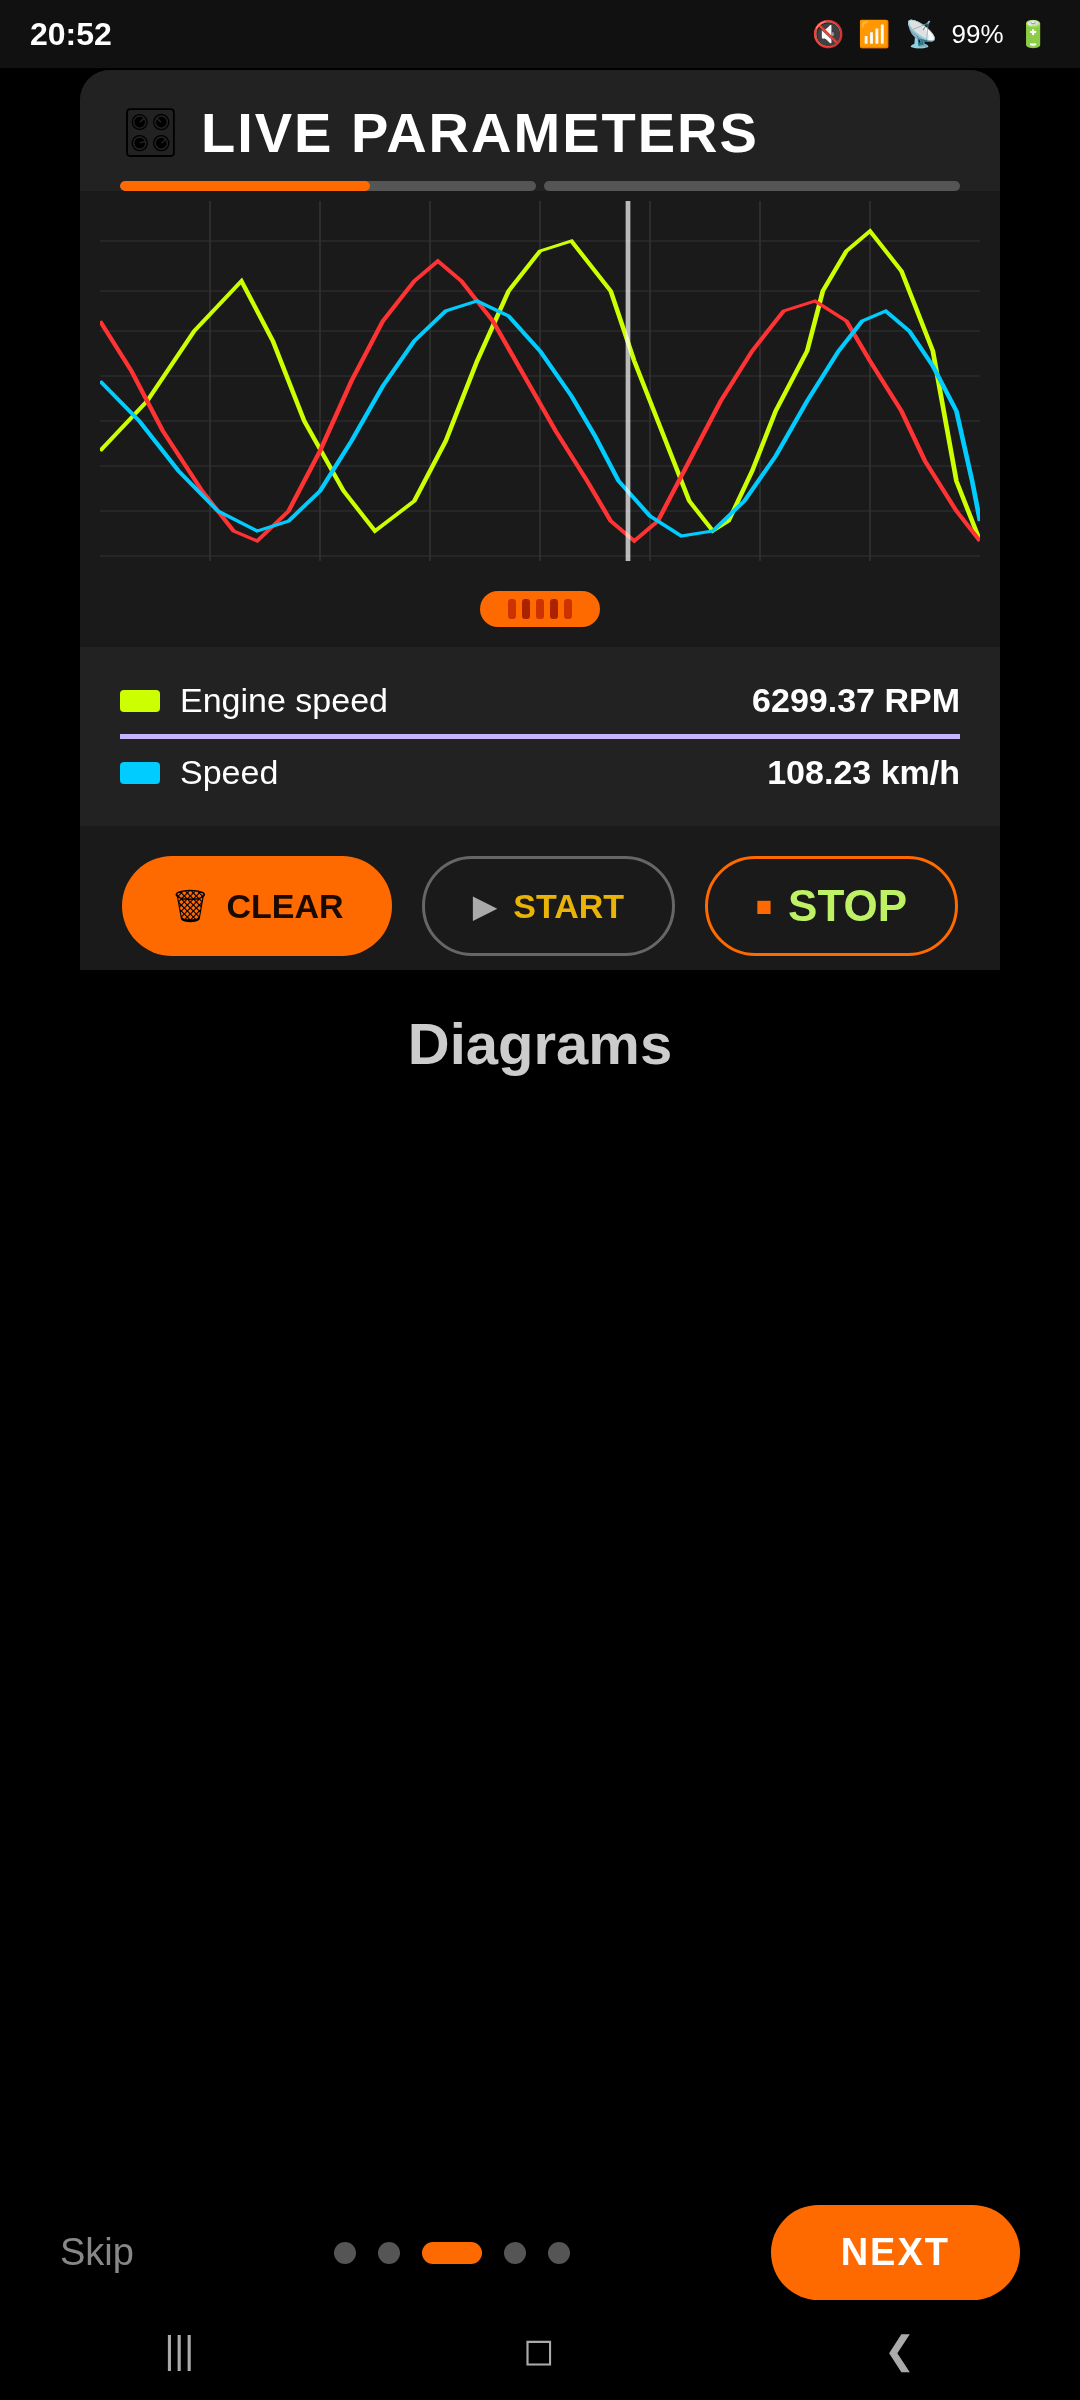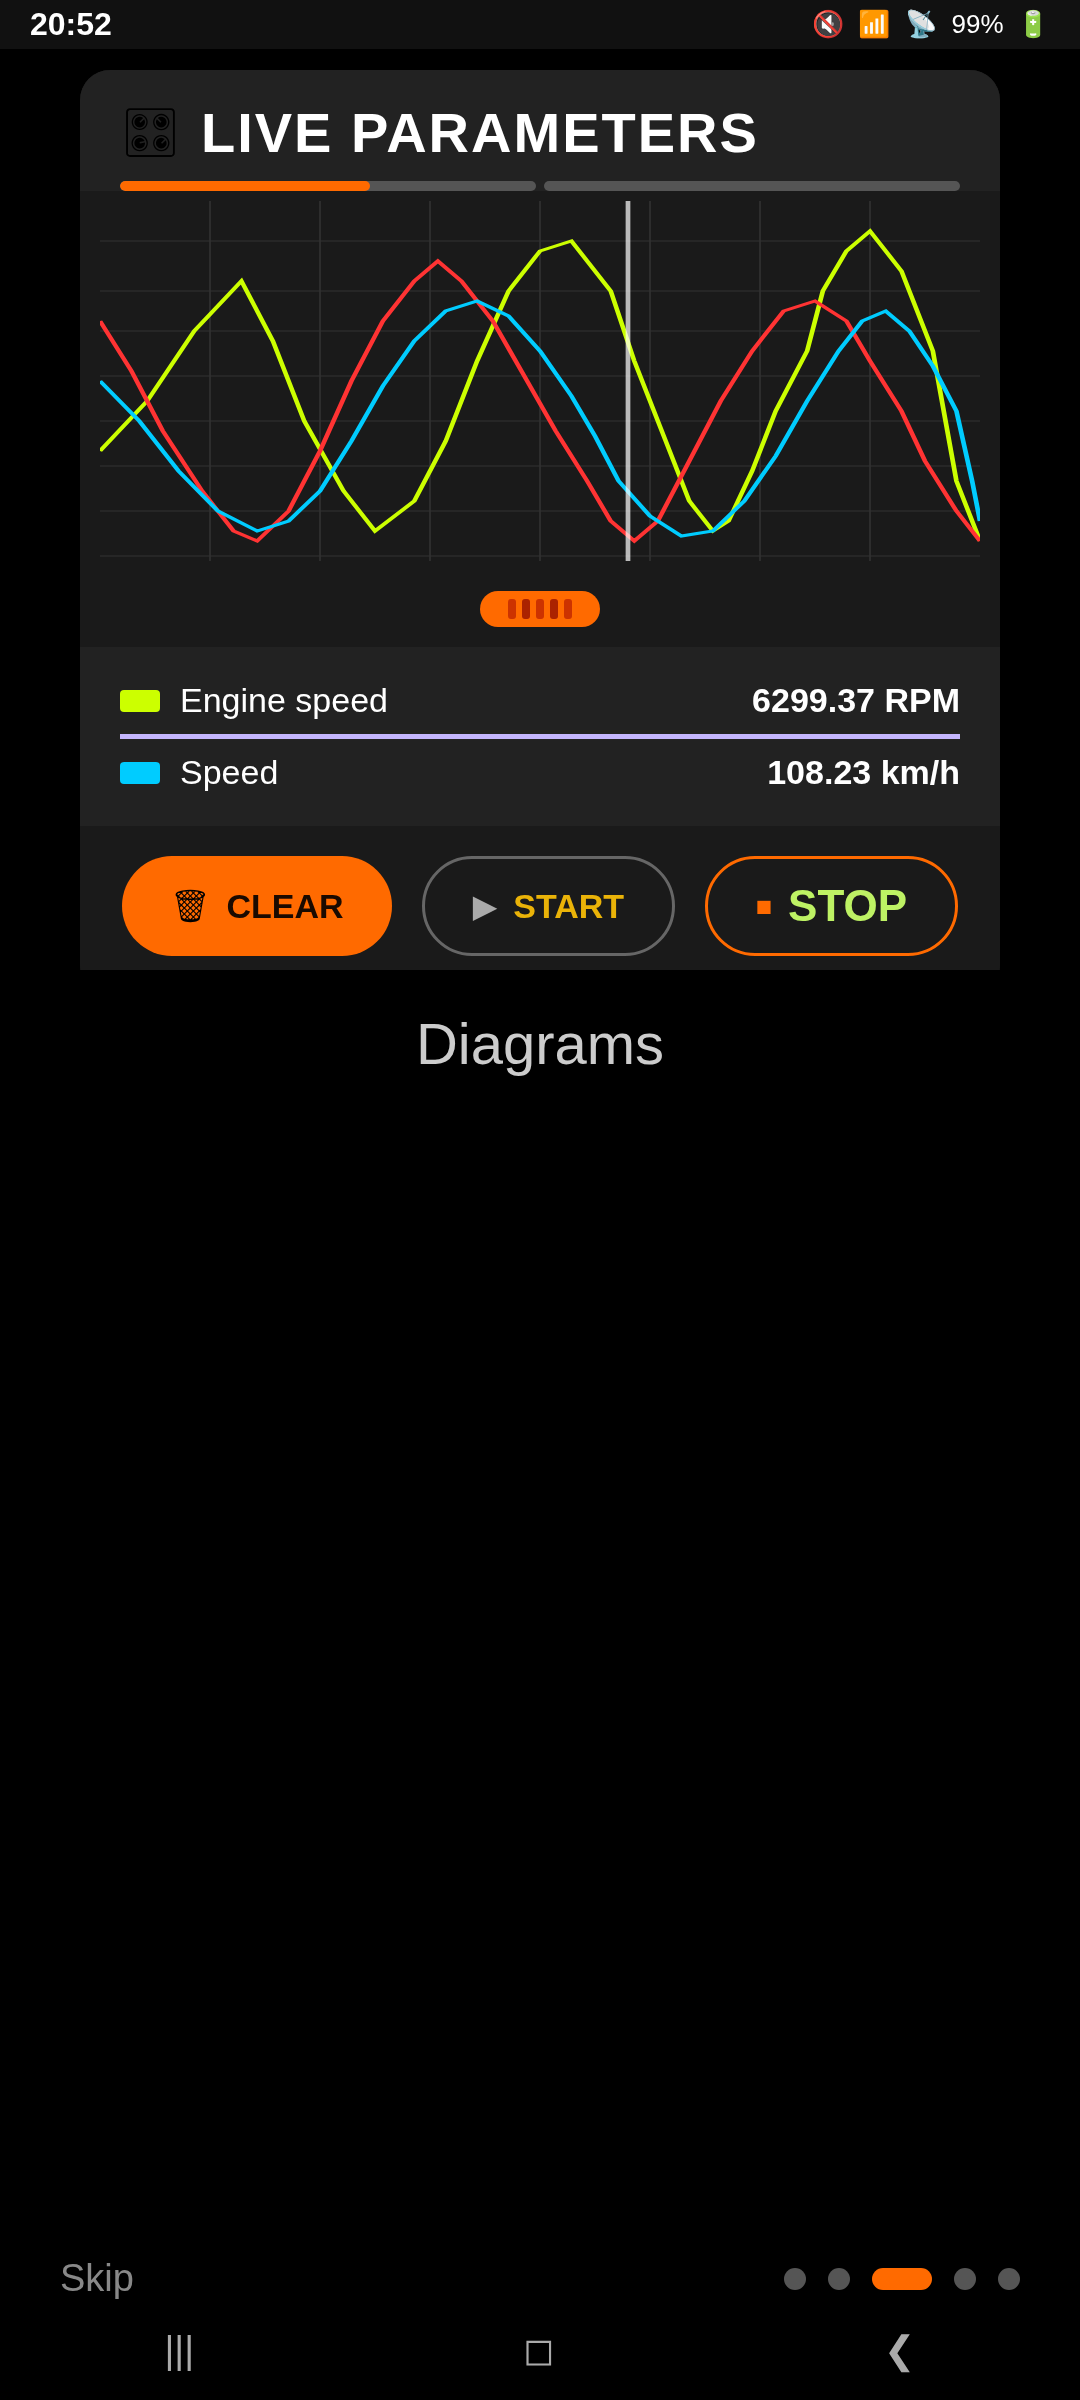--- a/index.html
+++ b/index.html
@@ -10,21 +10,21 @@
       background: #000;
       font-family: 'Arial', sans-serif;
       overflow: hidden;
       position: relative;
     }
 
     
     .status-bar {
       position: absolute;
       top: 0; left: 0; right: 0;
-      height: 49px;
+      height: 68px;
       background: #111;
       display: flex;
       align-items: center;
       justify-content: space-between;
       padding: 0 30px;
       z-index: 100;
     }
     .status-time {
       color: #fff;
       font-size: 32px;
@@ -225,21 +225,21 @@
     .description-area {
       position: absolute;
       top: 970px;
       left: 0; right: 0;
       padding: 40px 70px;
       background: #000;
     }
     .diagram-title {
       color: #ccc;
       font-size: 58px;
-      font-weight: normal;
+      font-weight: bold;
       text-align: center;
       margin-bottom: 30px;
     }
     .diagram-desc {
       color: #ccc;
       font-size: 36px;
       line-height: 1.6;
     }
 
     
@@ -414,19 +414,20 @@
 
 <div class="bottom-nav">
   <button class="skip-btn">Skip</button>
   <div class="dots-container">
     <div class="dot"></div>
     <div class="dot"></div>
     <div class="dot active"></div>
     <div class="dot"></div>
     <div class="dot"></div>
   </div>
+  <button class="next-btn">NEXT</button>
 </div>
 
 <div class="sys-nav">
   <button class="sys-nav-btn">|||</button>
   <button class="sys-nav-btn">◻</button>
   <button class="sys-nav-btn">❮</button>
 </div>
 
 </body></html>

